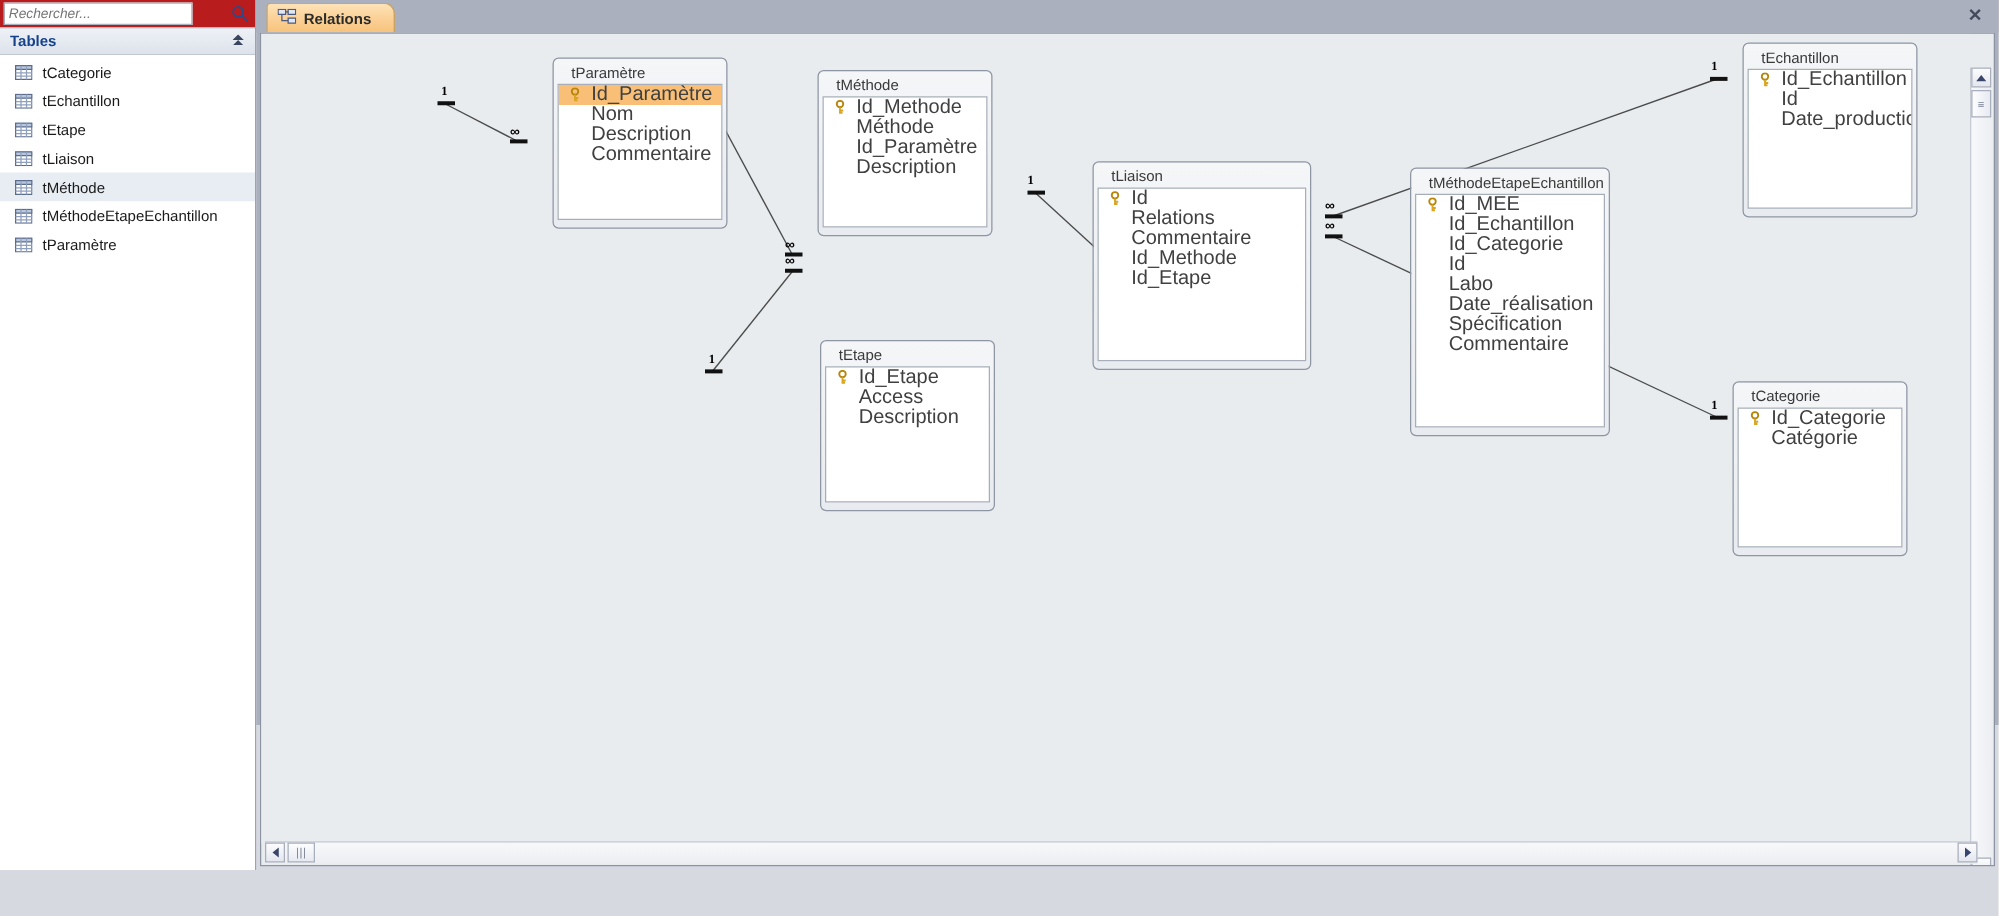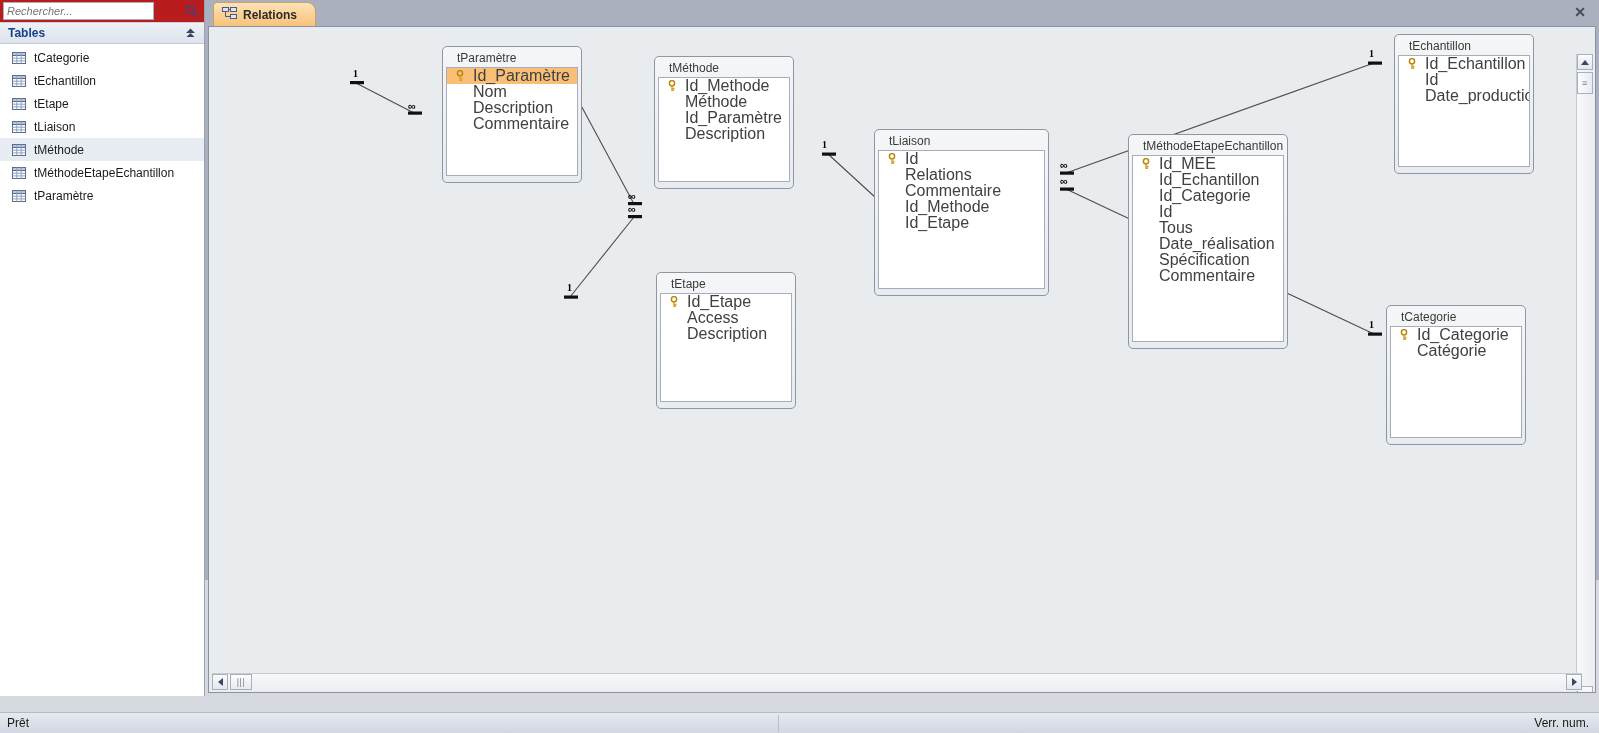--- a/index.html
+++ b/index.html
@@ -558,21 +558,21 @@
                 <div class="fld">
                   <span>Id_Echantillon</span>
                 </div>
                 <div class="fld">
                   <span>Id_Categorie</span>
                 </div>
                 <div class="fld">
                   <span>Id</span>
                 </div>
                 <div class="fld">
-                  <span>Tous</span>
+                  <span>Labo</span>
                 </div>
                 <div class="fld">
                   <span>Date_réalisation</span>
                 </div>
                 <div class="fld">
                   <span>Spécification</span>
                 </div>
                 <div class="fld">
                   <span>Commentaire</span>
                 </div>
@@ -633,18 +633,13 @@
         <div class="sb-thumb">
             <span class="grip">|||</span>
           </div>
         <div class="sb-btn" style="position:absolute;right:0;top:0;">
             <span class="arrow-r"></span>
           </div>
       </div>
     </div>
   </div>
 
-  <div id="statusbar">
-    <span id="status-left">Prêt</span>
-    <span id="status-divider"></span>
-    <span id="status-right">Verr. num.</span>
-  </div>
 </div>
 
 </body></html>

